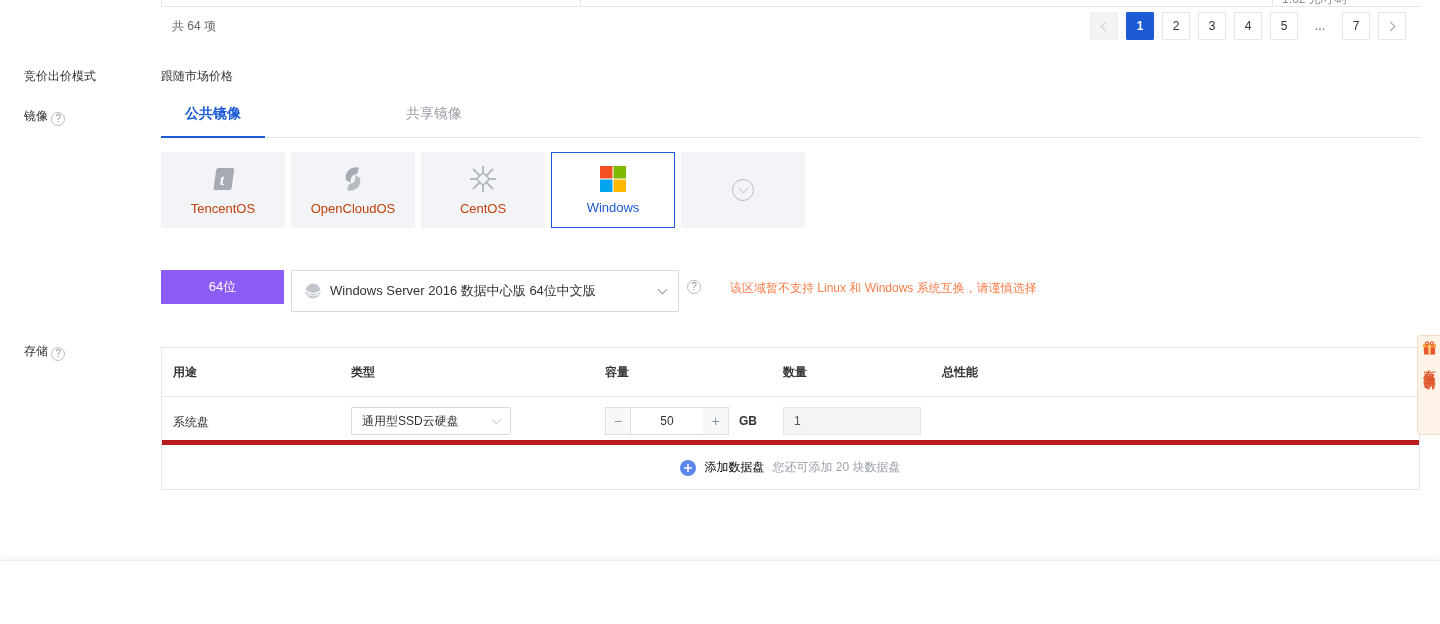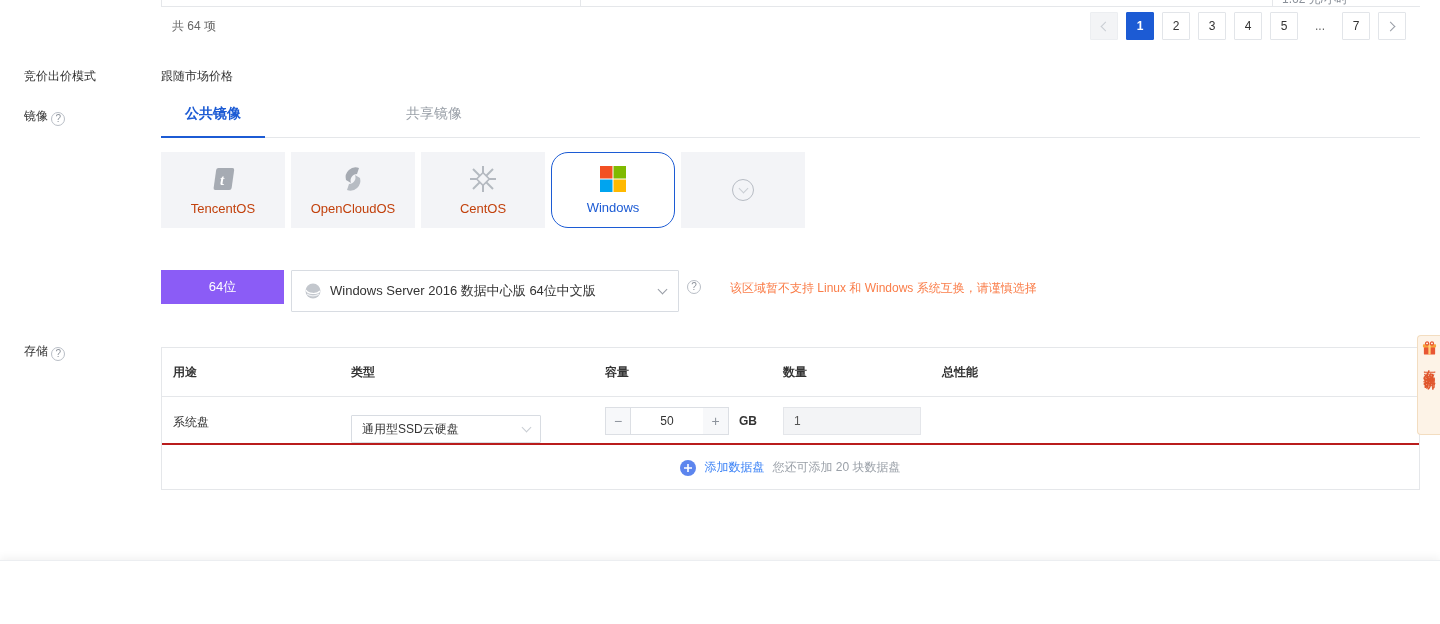--- a/index.html
+++ b/index.html
@@ -54,32 +54,32 @@
   .select { border:1px solid #d8dce2; background:#fff; border-radius:1px; display:flex; align-items:center; cursor:pointer; }
   .os-select { position:absolute; left:291px; top:0; width:388px; height:42px; padding:0 12px; gap:8px; font-size:13px; color:#333; }
   .select .grow { flex:1; }
   .warn { color:#fa7d49; font-size:12px; }
   .note { color:#999; font-size:12px; }
 
   
   .stable { position:absolute; left:161px; top:347px; width:1259px; height:143px; border:1px solid #e5e7ea; background:#fff; }
   .stable .hrow { position:absolute; left:0; top:0; width:100%; height:49px; border-bottom:1px solid #e5e7ea; }
   .stable .hcell { position:absolute; top:16px; font-weight:bold; color:#333; font-size:12px; }
-  .stable .drow { position:absolute; left:0; top:49px; width:100%; height:48px; border-bottom:2px solid #b91c1c; }
-  .type-select { position:absolute; left:189px; top:10px; width:190px; height:28px; padding:11px 10px; font-size:12px; gap:8px;margin-top:8px; }
+  .stable .drow { position:absolute; left:0; top:49px; width:100%; height:48px; border-bottom:5px solid #b91c1c; }
+  .type-select { position:absolute; left:189px; top:10px; width:160px; height:28px; padding:11px 10px; font-size:12px; gap:8px; }
   .stepper { display:flex; height:28px; }
   .stepper .sbtn { width:26px; background:#f7f8fa; border:1px solid #dcdfe4; color:#8d939c; font-size:14px;
                    display:flex; align-items:center; justify-content:center; cursor:pointer; }
   .stepper input { width:72px; border:1px solid #dcdfe4; border-left:none; border-right:none; text-align:center; font-size:12px; color:#333; outline:none; font-family:inherit; }
   .stepper .sbtn.plus { border-left:none; }
   .qty-input { position:absolute; left:621px; top:10px; width:138px; height:28px; background:#f3f4f6; border:1px solid #e4e6ea;
                padding:0 10px; font-size:12px; color:#555; font-family:inherit; }
   .addrow { position:absolute; left:0; top:97px; width:100%; height:45px; display:flex; align-items:center; justify-content:center; gap:8px; }
   .plus-circle { width:16px; height:16px; border-radius:50%; background:#5c85ee; display:flex; align-items:center; justify-content:center; }
-  .add-link { color:#3b82f6; font-size:12px; cursor:pointer; }
+  .add-link { color:#000000; font-size:12px; cursor:pointer; }
   .add-hint { color:#9aa0a8; font-size:12px; }
 
   
   .survey { position:absolute; left:1417px; top:335px; width:23px; height:100px; background:#fdf3e7;
             border:1px solid #f3ddc0; border-right:none; border-radius:4px 0 0 4px;
             display:flex; flex-direction:column; align-items:center; padding-top:5px; gap:4px; cursor:pointer; }
   .survey .vtext { writing-mode:vertical-rl; color:#e0562c; font-size:12px; font-weight:bold; letter-spacing:3px; }
 
   
   .footer { position:absolute; left:0; top:560px; width:1440px; height:64px; background:#fff;
@@ -149,21 +149,21 @@
         <g stroke="#b4b9c0" stroke-width="2">
           <line x1="15" y1="2" x2="15" y2="28"></line>
             <line x1="2" y1="15" x2="28" y2="15"></line>
           <line x1="5" y1="5" x2="25" y2="25"></line>
             <line x1="25" y1="5" x2="5" y2="25"></line>
         </g>
         <rect x="10.5" y="10.5" width="9" height="9" transform="rotate(45 15 15)" fill="#f3f4f7" stroke="#b4b9c0" stroke-width="1.6"></rect>
       </svg>
       <div class="name">CentOS</div>
     </div>
-    <div class="card selected" style="left:390px;border-radius:17px;">
+    <div class="card selected" style="left:390px;">
       <svg width="28" height="28" viewBox="0 0 28 28">
         <rect x="1" y="1" width="12.5" height="12.5" fill="#f25022"></rect>
         <rect x="14.5" y="1" width="12.5" height="12.5" fill="#7fba00"></rect>
         <rect x="1" y="14.5" width="12.5" height="12.5" fill="#00a4ef"></rect>
         <rect x="14.5" y="14.5" width="12.5" height="12.5" fill="#ffb900"></rect>
       </svg>
       <div class="name">Windows</div>
     </div>
     <div class="card" style="left:520px;">
       <div class="circle-chev">

